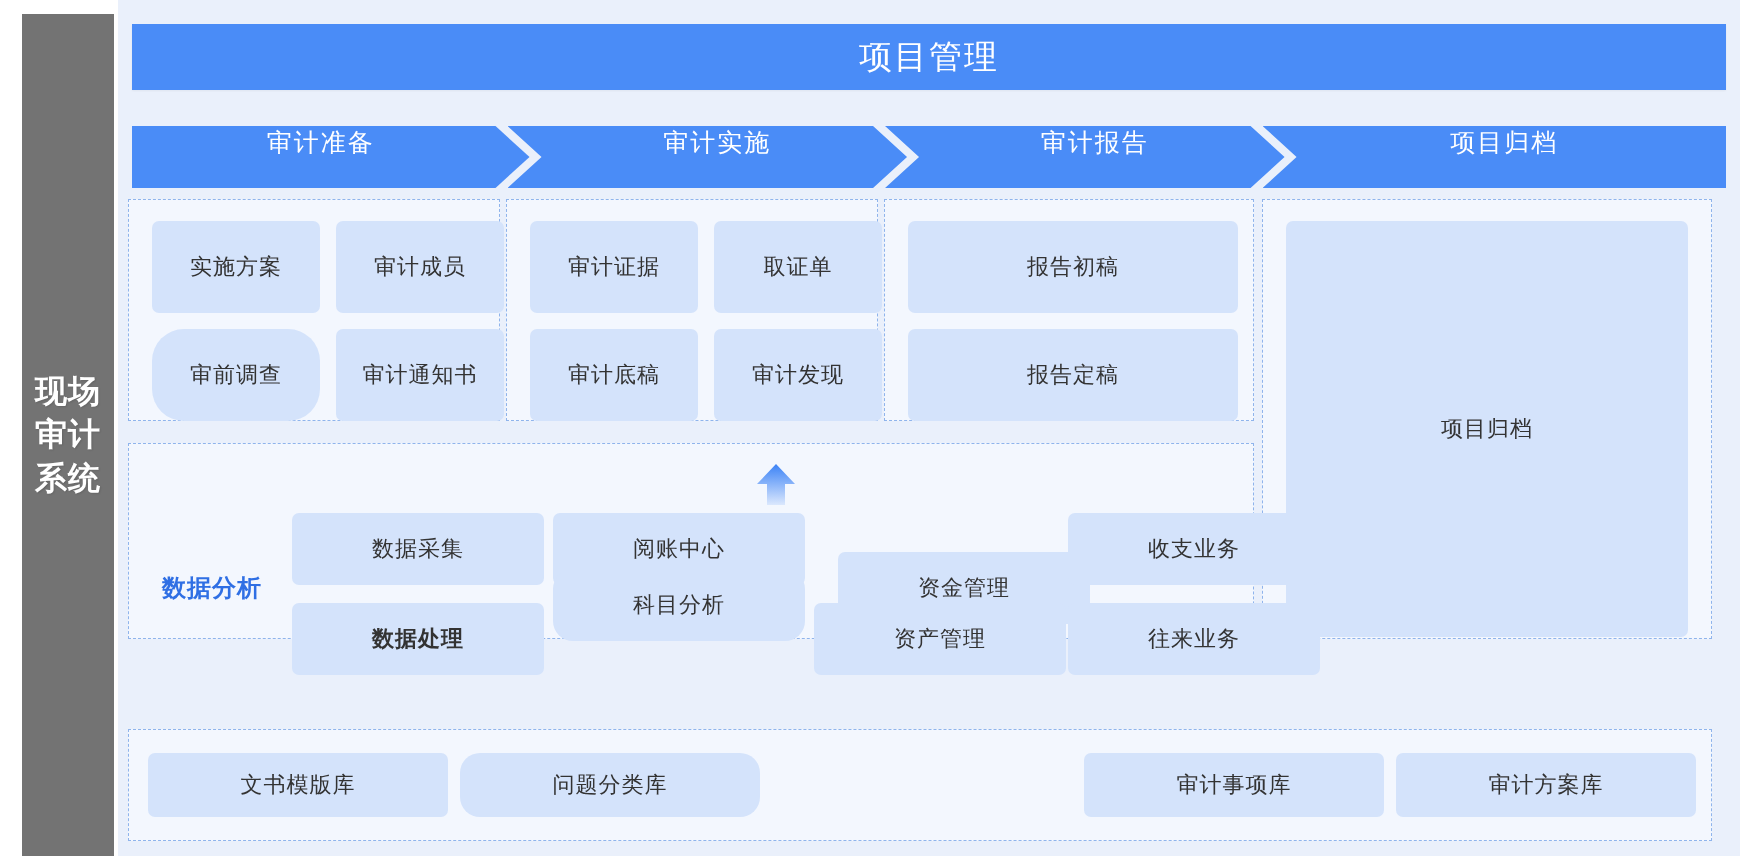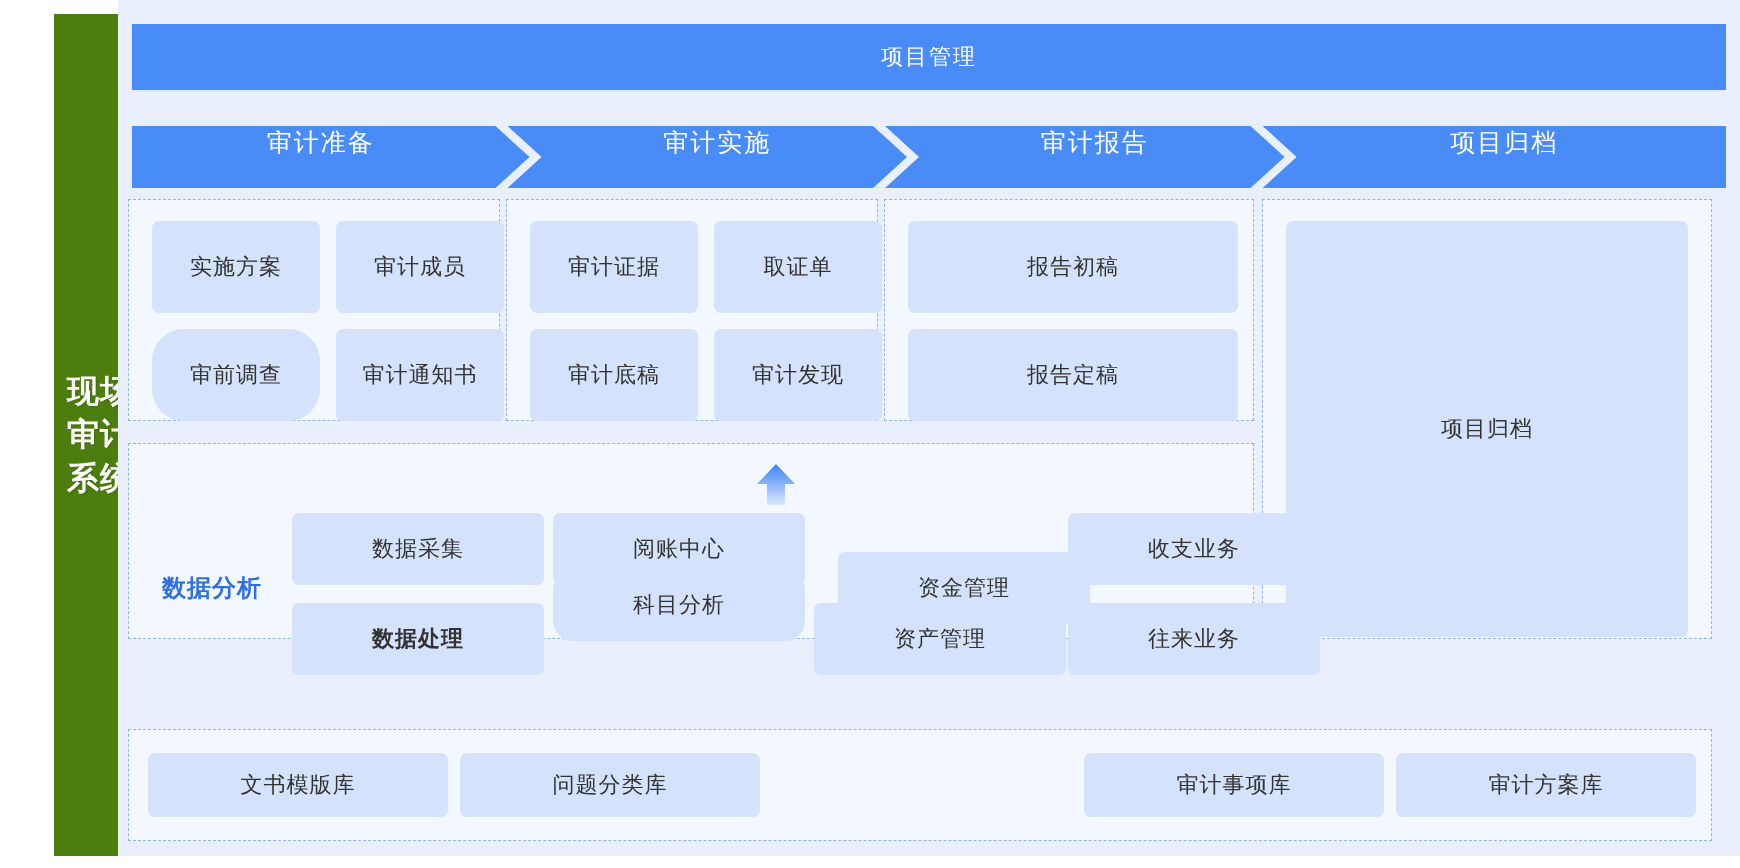--- a/index.html
+++ b/index.html
@@ -12,22 +12,22 @@
   }
   #root{
     position:relative;
     width:1740px;height:868px;
     background:#ffffff;
   }
   
   .brand-bar{
     position:absolute;left:22px;top:14px;
     width:92px;height:842px;
-    background:#4d7c0f;
-    display:flex;align-items:center;justify-content:center;margin-left:32px;
+    background:#737373;
+    display:flex;align-items:center;justify-content:center;
   }
   .brand-text{
     color:#ffffff;
     font-size:32px;font-weight:bold;
     line-height:1.35;
     letter-spacing:1px;
     text-align:center;
     text-shadow:1px 1px 2px rgba(0,0,0,.12);
   }
   .brand-text span{display:block;}
@@ -39,21 +39,21 @@
     padding:0;
   }
   
   .top-band{
     position:absolute;left:14px;top:24px;
     width:1594px;height:66px;
     background:#4a8cf7;
     display:flex;align-items:center;justify-content:center;
     box-shadow:0 1px 2px rgba(0,0,0,.05);
   }
-  .top-band .t{color:#fff;font-size:22px;letter-spacing:2px;}
+  .top-band .t{color:#fff;font-size:33px;letter-spacing:2px;}
   
   .stage-row{
     position:absolute;left:14px;top:126px;
     width:1594px;height:62px;
     display:flex;
   }
   .stage{
     position:relative;
     height:62px;
     background:#4a8cf7;
@@ -137,21 +137,21 @@
   .c-da-1{left:292px;top:513px;}
   .c-da-2{left:553px;top:513px;}
   .c-da-3{left:838px;top:513px;margin-top:39px;}
   .c-da-4{left:1068px;top:513px;width:245px;}
   .c-da-5{left:292px;top:603px;font-weight:bold;}
   .c-da-6{left:553px;top:569px;border-radius:20px;}
   .c-da-7{left:814px;top:603px;}
   .c-da-8{left:1068px;top:603px;width:245px;}
   
   .c-lib-1{left:148px;top:753px;}
-  .c-lib-2{left:460px;top:753px;}
+  .c-lib-2{left:460px;top:753px;border-radius:20px;}
   .c-lib-3{left:772px;top:753px;}
   .c-lib-4{left:1084px;top:753px;}
   .c-lib-5{left:1396px;top:753px;}
   
   .up-arrow{
     position:absolute;left:754px;top:462px;
     width:44px;height:44px;
   }
   
   .nosel{user-select:none;}

